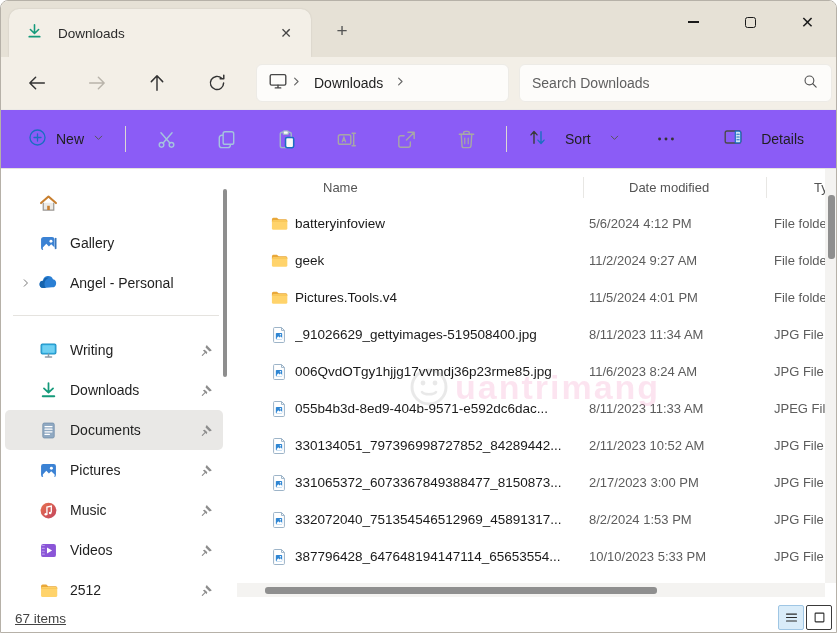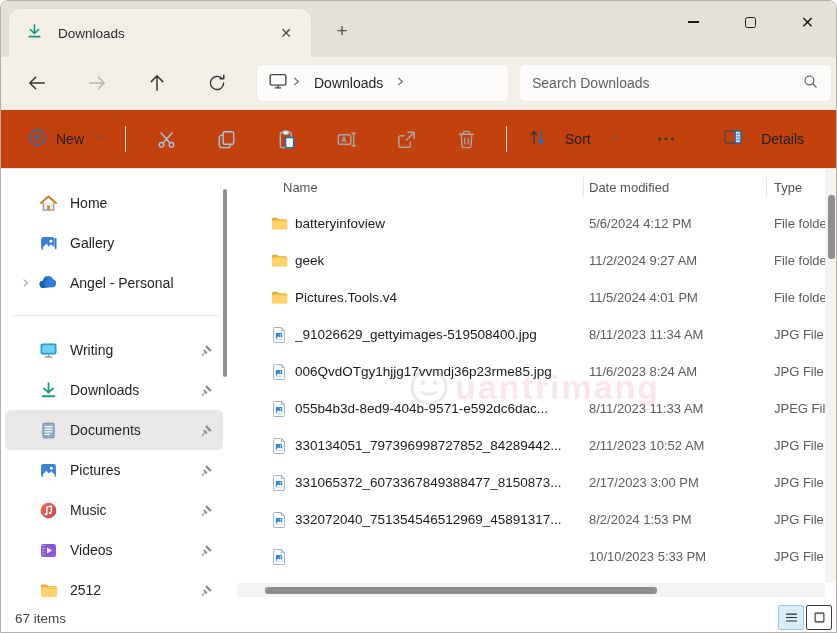--- a/index.html
+++ b/index.html
@@ -20,21 +20,21 @@
 
   
   .navbar{ position:absolute; left:0; top:56px; width:100%; height:52px; background:#f3efe7; }
   .nav-btn{ position:absolute; top:8px; width:36px; height:36px; display:flex; align-items:center; justify-content:center; border-radius:4px; }
   .addressbar{ position:absolute; left:255px; top:7px; width:253px; height:38px; background:#fdfcfa; border:1px solid #edebe6; border-radius:6px; display:flex; align-items:center; padding:0 10px; }
   .addr-text{ font-size:14px; color:#1f1f1f; margin:0 10px; }
   .searchbar{ position:absolute; left:518px; top:7px; width:313px; height:38px; background:#fdfcfa; border:1px solid #edebe6; border-radius:6px; display:flex; align-items:center; padding:0 12px; }
   .search-ph{ font-size:14px; color:#5f5f5f; flex:1; }
 
   
-  .toolbar{ position:absolute; left:0; top:108px; width:100%; height:60px; background:#c2410c; border-top:1px solid #eceae5; border-bottom:1px solid #e4e2de; display:flex; align-items:center; }
+  .toolbar{ position:absolute; left:0; top:108px; width:100%; height:60px; background:#8b5cf6; border-top:1px solid #eceae5; border-bottom:1px solid #e4e2de; display:flex; align-items:center; }
   .new-btn{ display:flex; align-items:center; gap:8px; margin-left:16px; padding:6px 10px; border-radius:5px; }
   .new-label{ font-size:14px; color:#1f1f1f; }
   .tb-sep{ width:1px; height:26px; background:#dcd9d4; margin:0 10px; }
   .tb-icon{ width:40px; height:36px; display:flex; align-items:center; justify-content:center; border-radius:4px; margin:0 10px; }
   .sort-btn,.more-btn,.details-btn{ display:flex; align-items:center; gap:17px; padding:6px 10px; border-radius:5px; }
   .tb-label{ font-size:14px; color:#1f1f1f; }
   .details-btn{ position:absolute; right:22px; }
 
   
   .content{ position:absolute; left:0; top:168px; width:100%; height:436px; background:#fff; overflow:hidden; }
@@ -44,42 +44,42 @@
   .side-item.selected{ background:#e9e8e6;align-items:center; }
   .side-chev{ width:22px; display:flex; align-items:center; justify-content:center; }
   .side-icon{ width:22px; height:22px; display:flex; align-items:center; justify-content:center; margin-right:11px; }
   .side-label{ font-size:14px; color:#1f1f1f; flex:1; white-space:nowrap; overflow:hidden; }
   .side-pin{ width:24px; display:flex; align-items:center; justify-content:center; margin-right:4px; }
   .side-sep{ height:1px; background:#e5e3df; margin:12px 12px 14px 12px; }
   .side-scrollbar{ position:absolute; right:4px; top:20px; width:4px; height:188px; background:#8e8e8e; border-radius:2px; }
 
   .filearea{ position:absolute; left:230px; top:0; width:607px; height:100%; }
   .list-header{ position:relative; height:36px; display:flex; align-items:center; }
-  .col-h{ font-size:13px; color:#545454; white-space:nowrap; }
+  .col-h{ font-size:13px; color:#545454; white-space:nowrap;margin-left:40px; }
   .col-name{ position:absolute; left:52px; }
   .col-date{ position:absolute; left:358px; }
   .col-type{ position:absolute; left:543px; }
   .col-sep{ position:absolute; top:8px; width:1px; height:21px; background:#e8e7e4; }
   .file-row{ position:relative; height:37px; display:flex; align-items:center; }
   .row-icon{ position:absolute; left:38px; width:20px; height:20px; display:flex; align-items:center; justify-content:center; }
   .row-name{ position:absolute; left:64px; font-size:13.5px; color:#1a1a1a; max-width:286px; white-space:nowrap; overflow:hidden; }
   .row-date{ position:absolute; left:358px; font-size:13px; color:#5c5c5c; white-space:nowrap; }
   .row-type{ position:absolute; left:543px; width:54px; font-size:13px; color:#5c5c5c; white-space:nowrap; overflow:hidden; }
 
   .watermark{ position:absolute; left:178px; top:198px; display:flex; align-items:center; gap:6px; opacity:.14; pointer-events:none; }
   .watermark .wm-text{ font-size:34px; font-weight:bold; color:#ec4899; letter-spacing:2px; }
 
   .v-scrollbar{ position:absolute; right:0; top:0; width:13px; height:414px; background:#f4f3f1; }
   .v-thumb{ position:absolute; left:3px; top:26px; width:7px; height:64px; background:#8f8f8f; border-radius:3px; }
   .h-scrollbar{ position:absolute; left:6px; top:414px; width:588px; height:14px; background:#f4f3f1; }
   .h-thumb{ position:absolute; left:28px; top:4px; width:392px; height:7px; background:#8f8f8f; border-radius:3px; }
 
   
   .statusbar{ position:absolute; left:0; top:604px; width:100%; height:29px; background:#fff; }
-  .items-count{ position:absolute; left:14px; top:6px; font-size:13.5px; color:#444; }
+  .items-count{ position:absolute; left:14px; top:6px; font-size:13.5px; color:#444;text-decoration:underline; }
   .view-btn{ position:absolute; top:0px; width:26px; height:25px; display:flex; align-items:center; justify-content:center; background:#fff; border:1px solid #c9c7c3; }
   .view-list{ right:32px; background:#d9ecf9; border:1px solid #9fc6e4; border-radius:2px; }
   .view-icons{ right:4px; border:1.6px solid #3a3a3a; border-radius:2px; }
 </style>
 </head>
 <body>
 
 <div class="window">
 
   <div class="titlebar">
@@ -255,21 +255,20 @@
       <div id="sidebar-items">
           <div class="side-item">
             <span class="side-chev"></span>
             <span class="side-icon">
               <svg width="21" height="21" viewBox="0 0 24 24">
                 <path d="M3.5 11.5L12 4l8.5 7.5" fill="none" stroke="#c87f2f" stroke-width="2.4" stroke-linecap="round" stroke-linejoin="round"></path>
                 <path d="M6 11v8.5h12V11" fill="#eceae6" stroke="#9a9792" stroke-width="1.4"></path>
                 <path d="M10.5 19.5v-5h3v5" fill="#c87f2f" stroke="#a86push" stroke-width="0"></path>
               </svg>
             </span>
-            <span class="side-label">Home</span>
           </div>
           <div class="side-item">
             <span class="side-chev"></span>
             <span class="side-icon">
               <svg width="21" height="21" viewBox="0 0 24 24">
                 <rect x="3.5" y="4.5" width="15.5" height="15" rx="3" fill="#3b82d4"></rect>
                 <path d="M5.5 16.5l4-4.2 3 3.1 2.6-2.6 3.9 3.9v1.3a2 2 0 0 1-2 2H7.5a2 2 0 0 1-2-2z" fill="#fff"></path>
                 <circle cx="14.8" cy="9.3" r="1.7" fill="#fff"></circle>
                 <rect x="19.5" y="5.5" width="1.6" height="13" rx="0.8" fill="#2a6cb8"></rect>
               </svg>
@@ -559,20 +558,21 @@
           <div class="file-row">
             <span class="row-icon">
               <svg width="20" height="20" viewBox="0 0 24 24">
                 <path d="M5.5 4.2A1.2 1.2 0 0 1 6.7 3h8.3l3.5 3.5v13.3a1.2 1.2 0 0 1-1.2 1.2H6.7a1.2 1.2 0 0 1-1.2-1.2z" fill="#fff" stroke="#9db4c8" stroke-width="1.2"></path>
                 <path d="M15 3v3.5h3.5" fill="none" stroke="#9db4c8" stroke-width="1.2"></path>
                 <rect x="8.2" y="9.5" width="7.6" height="7.6" rx="1" fill="#2f86d3"></rect>
                 <path d="M9.2 15.5l2-2.1 1.5 1.5 1.3-1.3 1.8 1.9v.5a.7.7 0 0 1-.7.7H9.9a.7.7 0 0 1-.7-.7z" fill="#fff"></path>
                 <circle cx="13.7" cy="11.6" r=".9" fill="#fff"></circle>
               </svg>
             </span>
+            <span class="row-name">387796428_647648194147114_65653554...</span>
             <span class="row-date">10/10/2023 5:33 PM</span>
             <span class="row-type">JPG File</span>
           </div>
         </div>
 
       <div class="watermark">
         <svg width="40" height="40" viewBox="0 0 40 40">
             <circle cx="20" cy="20" r="17" fill="none" stroke="#6b6b6b" stroke-width="3"></circle>
             <circle cx="14" cy="16" r="2.4" fill="#6b6b6b"></circle>
             <circle cx="26" cy="16" r="2.4" fill="#6b6b6b"></circle>

